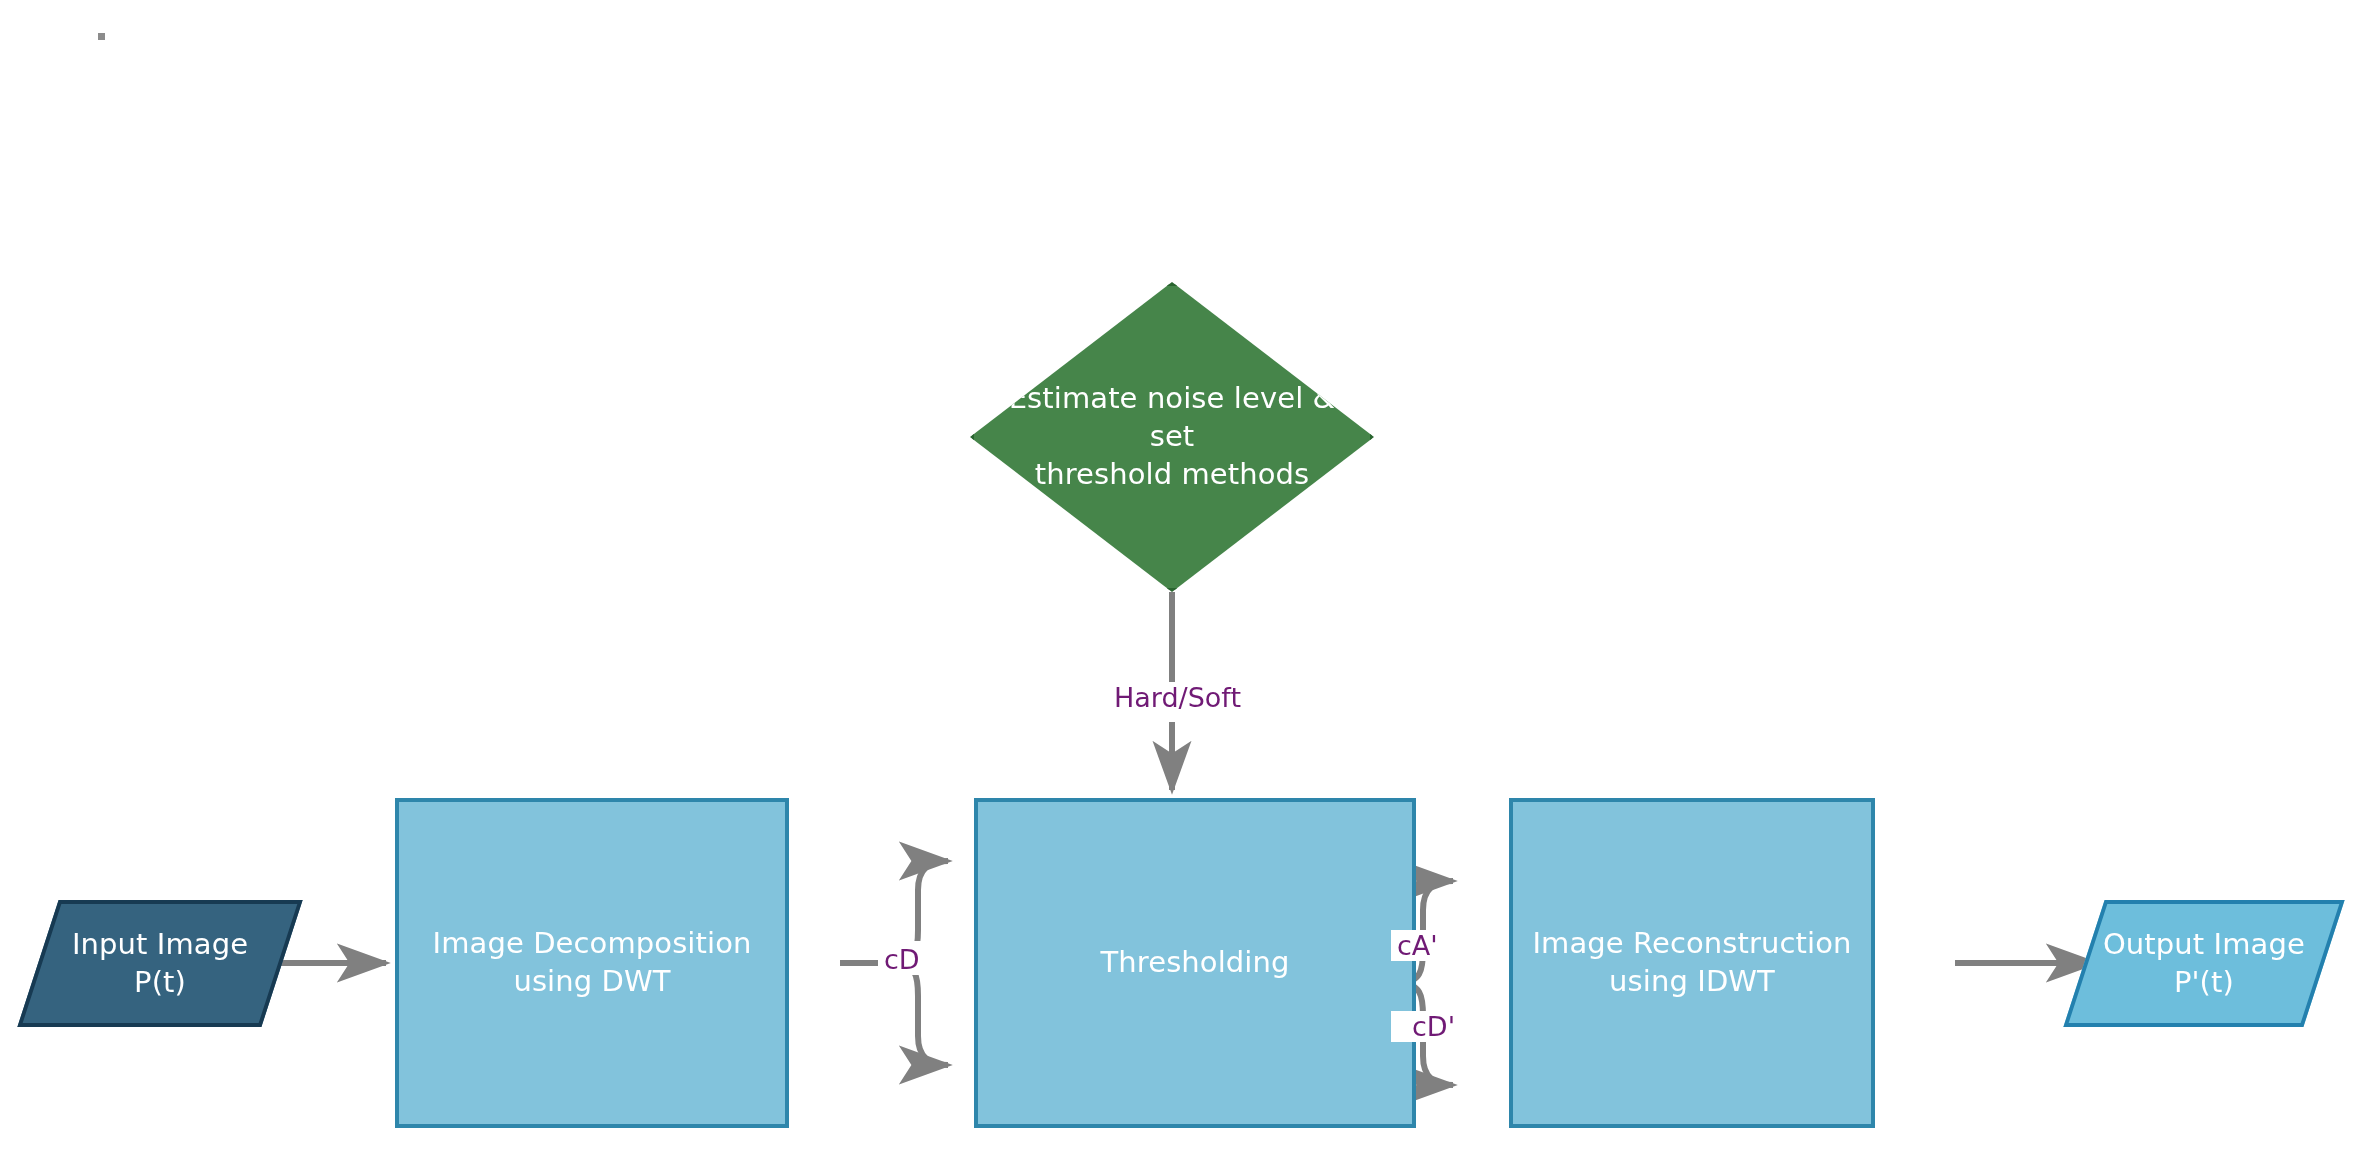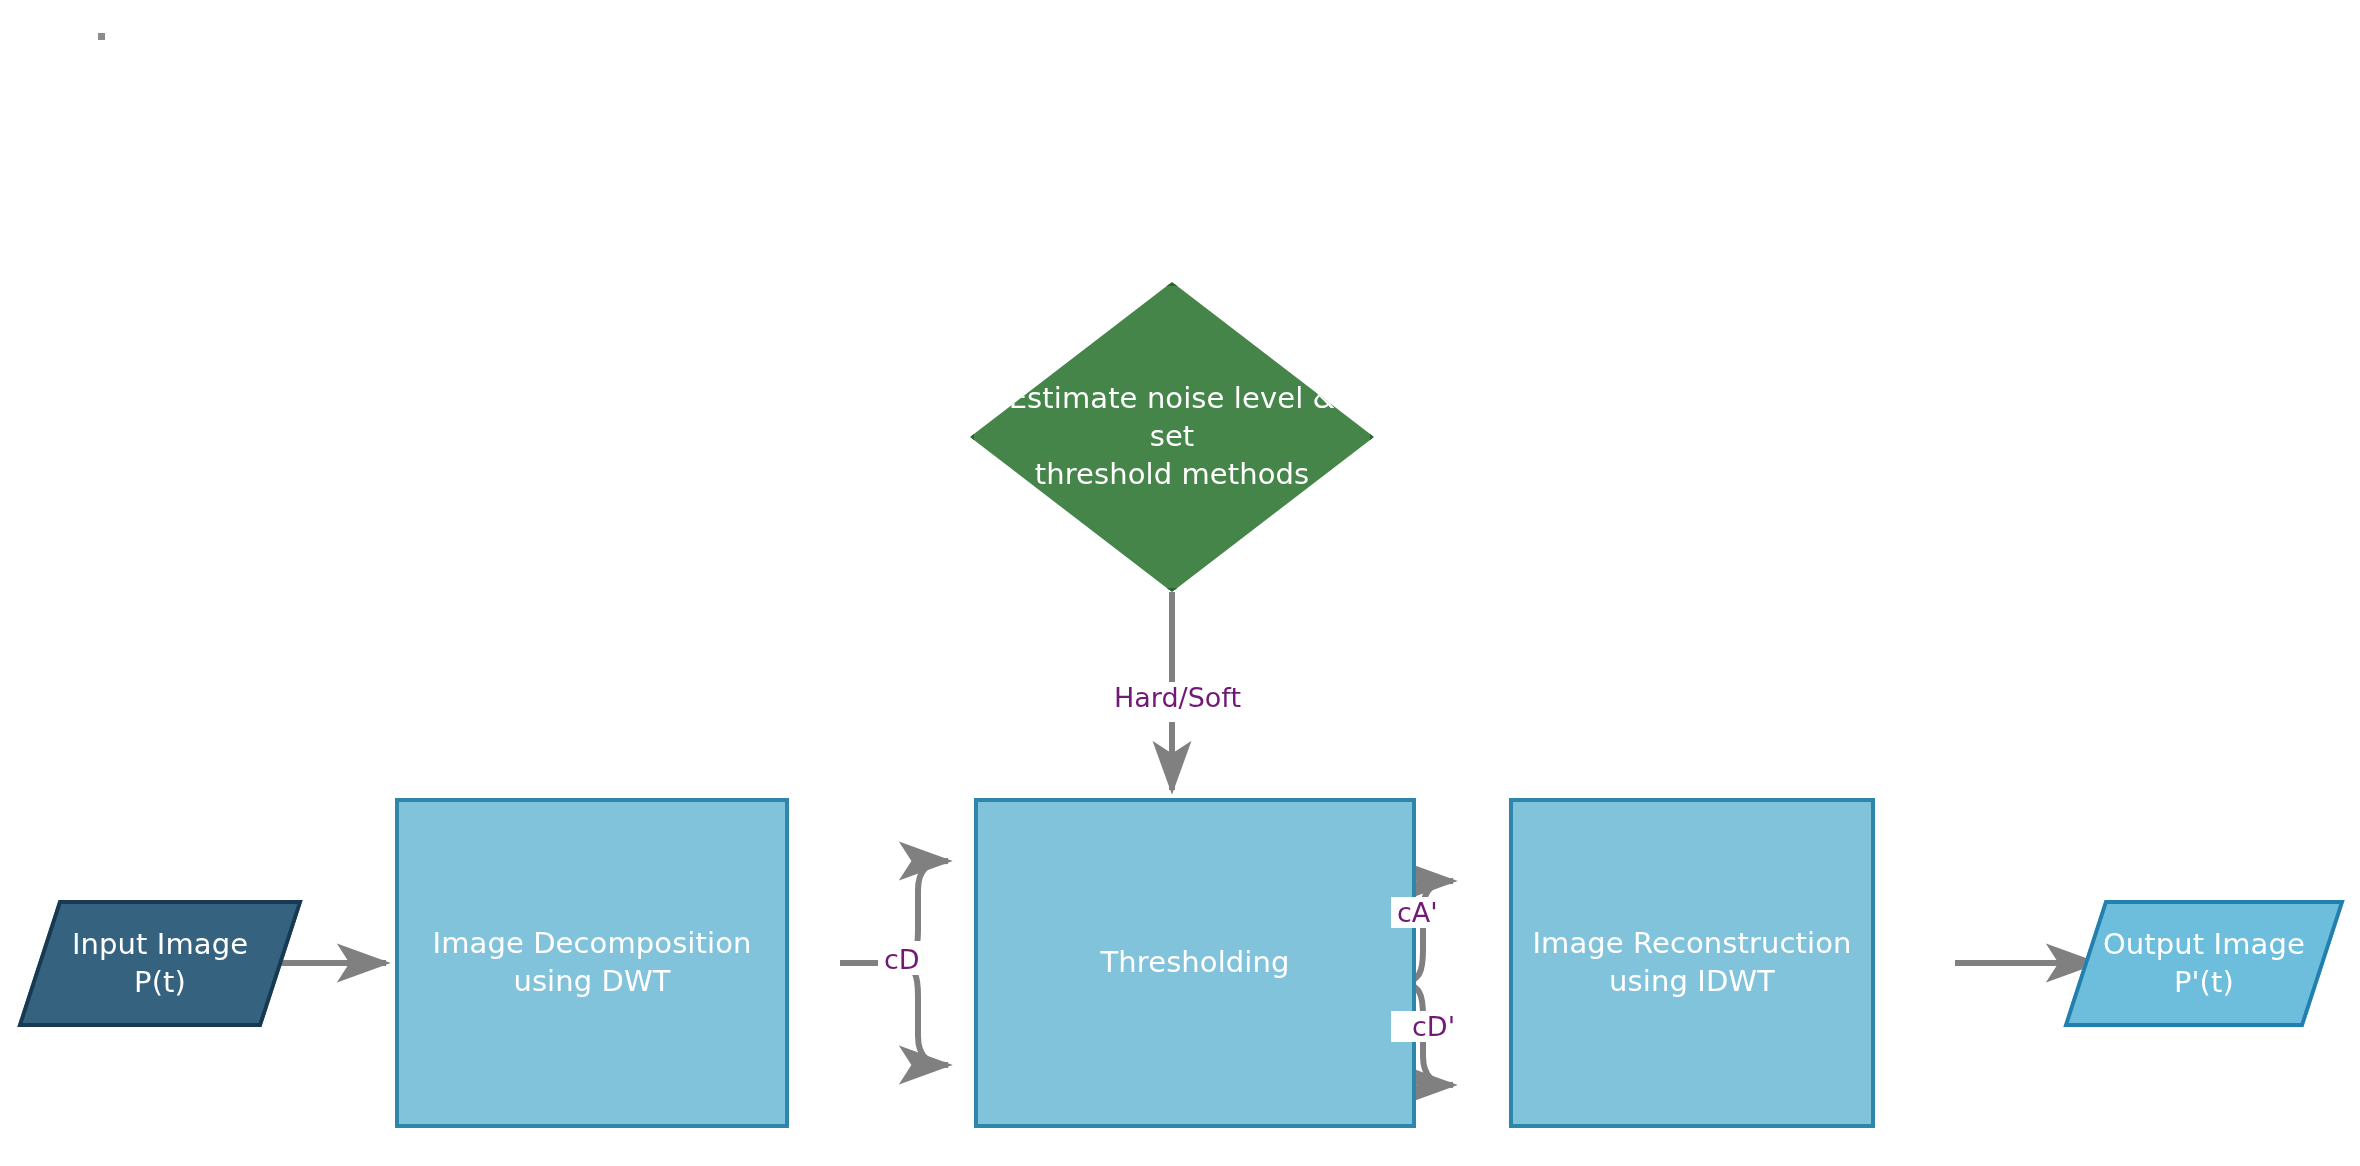--- a/index.html
+++ b/index.html
@@ -51,21 +51,21 @@
   #io-output .node-label{transform:skewX(18deg);}
 
   
   .edge-label{
     position:absolute;color:#701a75;font-size:27px;
     background:#ffffff;padding:0 6px;white-space:nowrap;
   }
   #lbl-hardsoft{left:1108px;top:682px;}
   #lbl-ca{left:878px;top:897px;margin-top:44px;}
   #lbl-cd{left:878px;top:944px;}
-  #lbl-cap{left:1391px;top:897px;}
+  #lbl-cap{left:1391px;top:930px;}
   #lbl-cdp{left:1391px;top:1011px;padding-left:21px;}
 
   #stray-dot{position:absolute;left:98px;top:33px;width:7px;height:7px;background:#8c8c8c;}
 </style>
 </head>
 <body>
 
 <svg id="canvas" viewBox="0 0 2360 1166" xmlns="http://www.w3.org/2000/svg">
   <defs>
     <marker id="ah" markerWidth="9" markerHeight="7" refX="8.2" refY="3.5" orient="auto" markerUnits="strokeWidth">

